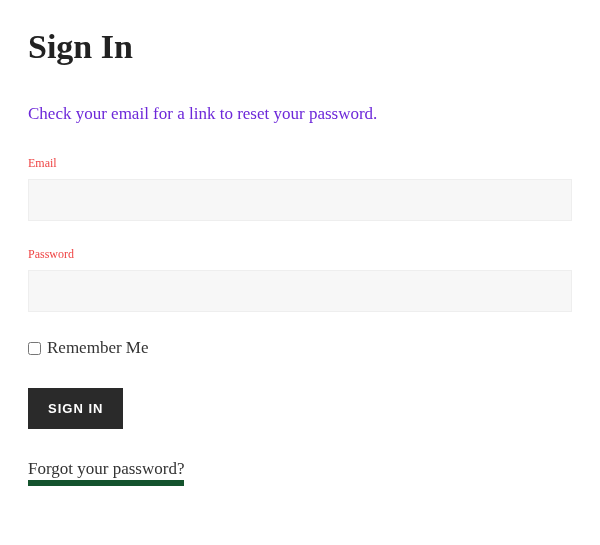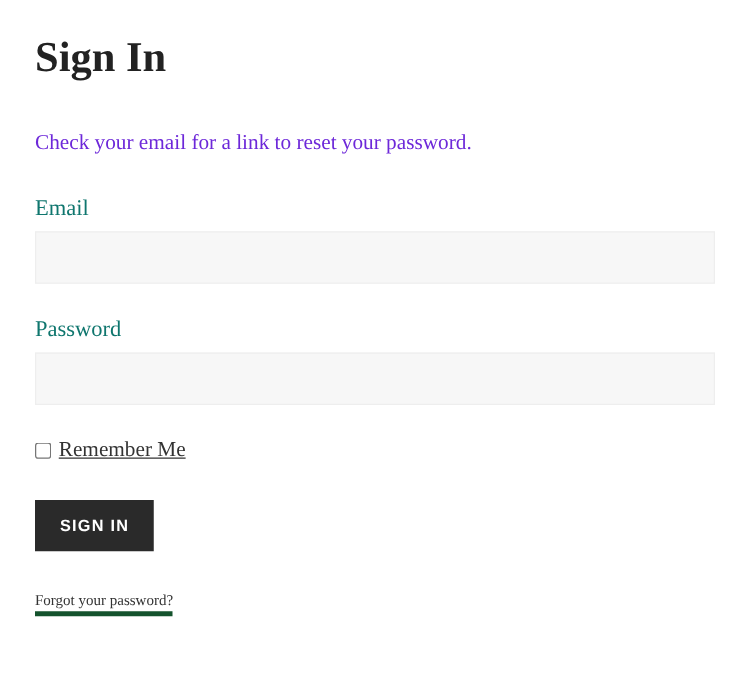--- a/index.html
+++ b/index.html
@@ -23,22 +23,22 @@
     .status-message {
       font-size: 17px;
       color: #6d28d9;
       margin-bottom: 32px;
     }
     .form-group {
       margin-bottom: 26px;
     }
     .form-label {
       display: block;
-      font-size: 18px;
-      color: #0f766e;
+      font-size: 12px;
+      color: #ef4444;
       margin-bottom: 8px;
     }
     .form-input {
       width: 100%;
       height: 42px;
       background: #f7f7f7;
       border: 1px solid #eee;
       padding: 8px 10px;
       font-size: 16px;
       font-family: inherit;
@@ -49,40 +49,39 @@
       margin-bottom: 30px;
     }
     .checkbox-input {
       width: 13px;
       height: 13px;
       margin-right: 6px;
     }
     .checkbox-label {
       font-size: 17px;
       color: #333;
-      text-decoration: underline;
     }
     .submit-button {
       background: #2a2a2a;
       color: #fff;
       border: none;
       padding: 13px 20px;
       font-size: 13px;
       font-weight: bold;
       letter-spacing: 1px;
       font-family: Arial, Helvetica, sans-serif;
       cursor: pointer;
       margin-bottom: 30px;
     }
     .forgot-link {
       display: inline-block;
-      font-size: 12px;
+      font-size: 17px;
       color: #333;
       text-decoration: none;
-      border-bottom: 4px solid #14532d;
+      border-bottom: 6px solid #14532d;
       padding-bottom: 1px;
     }
   </style>
 </head>
 <body>
 
 
 
 <h1 class="page-title">Sign In</h1>
 

